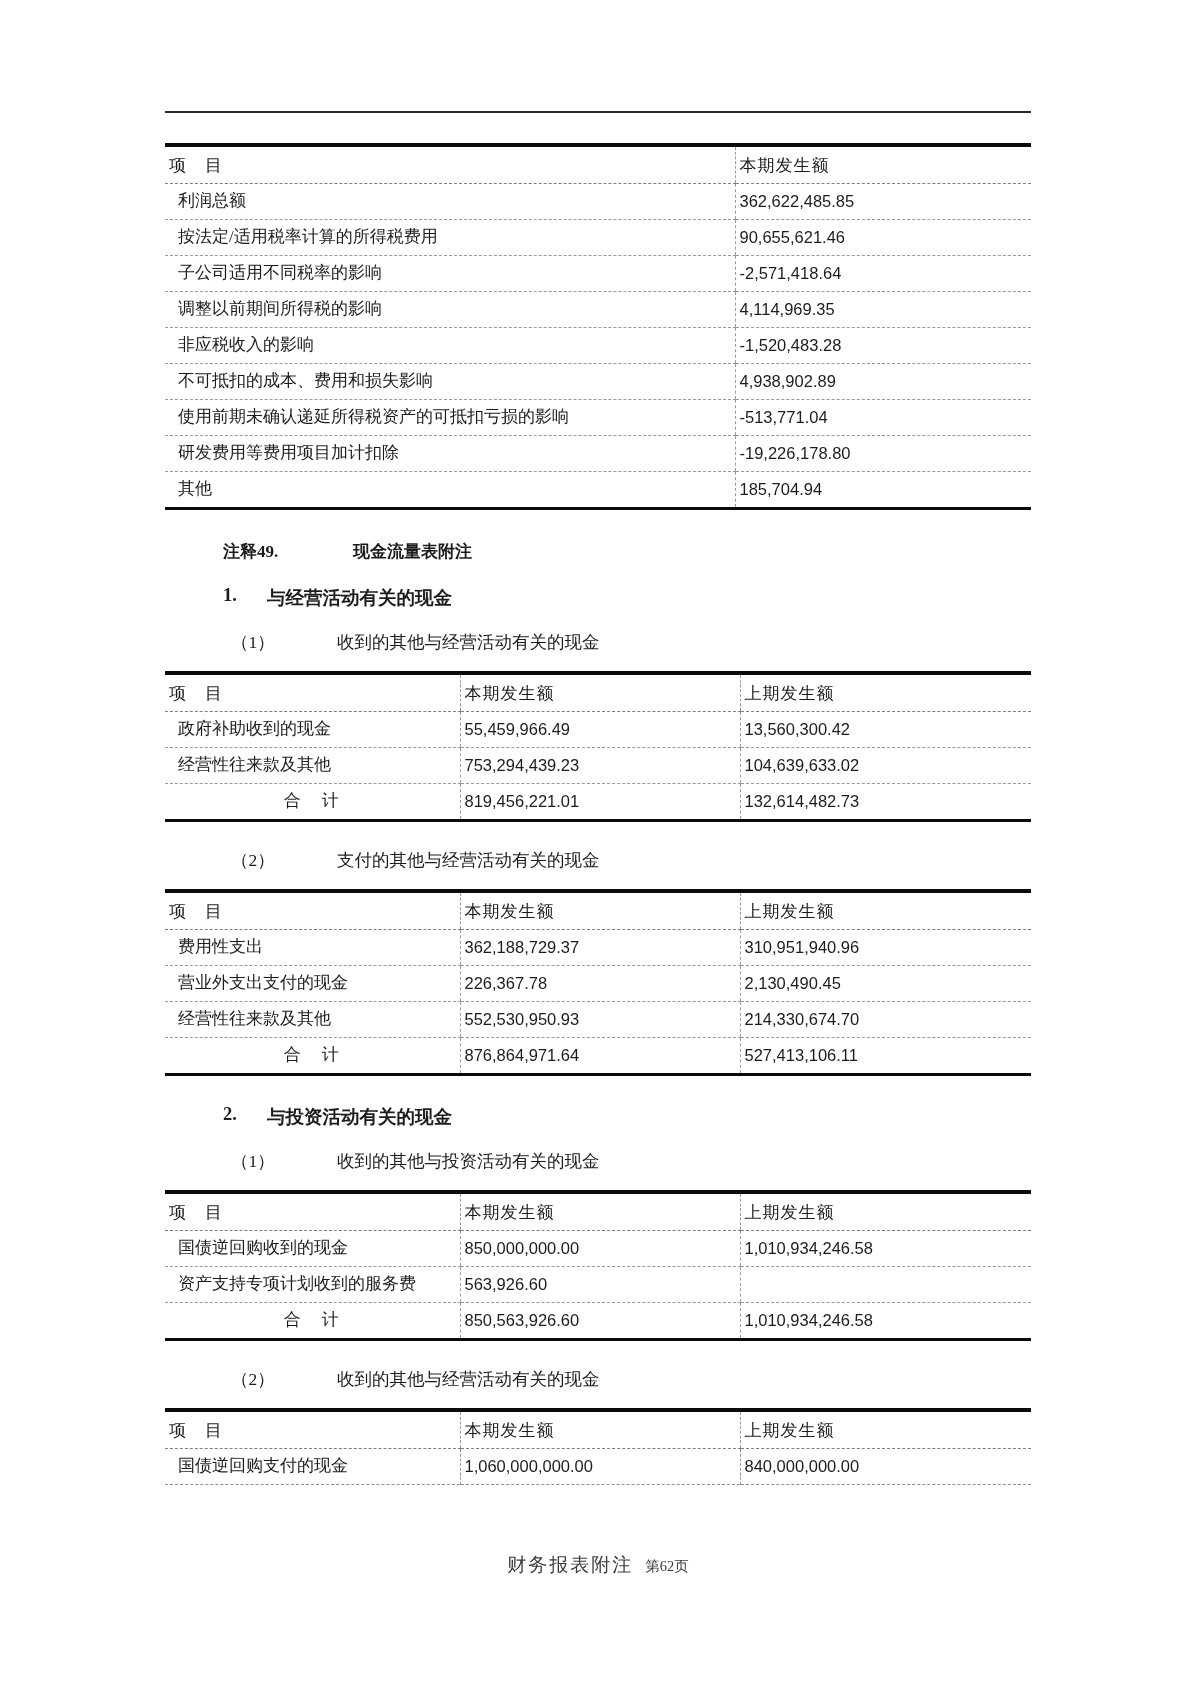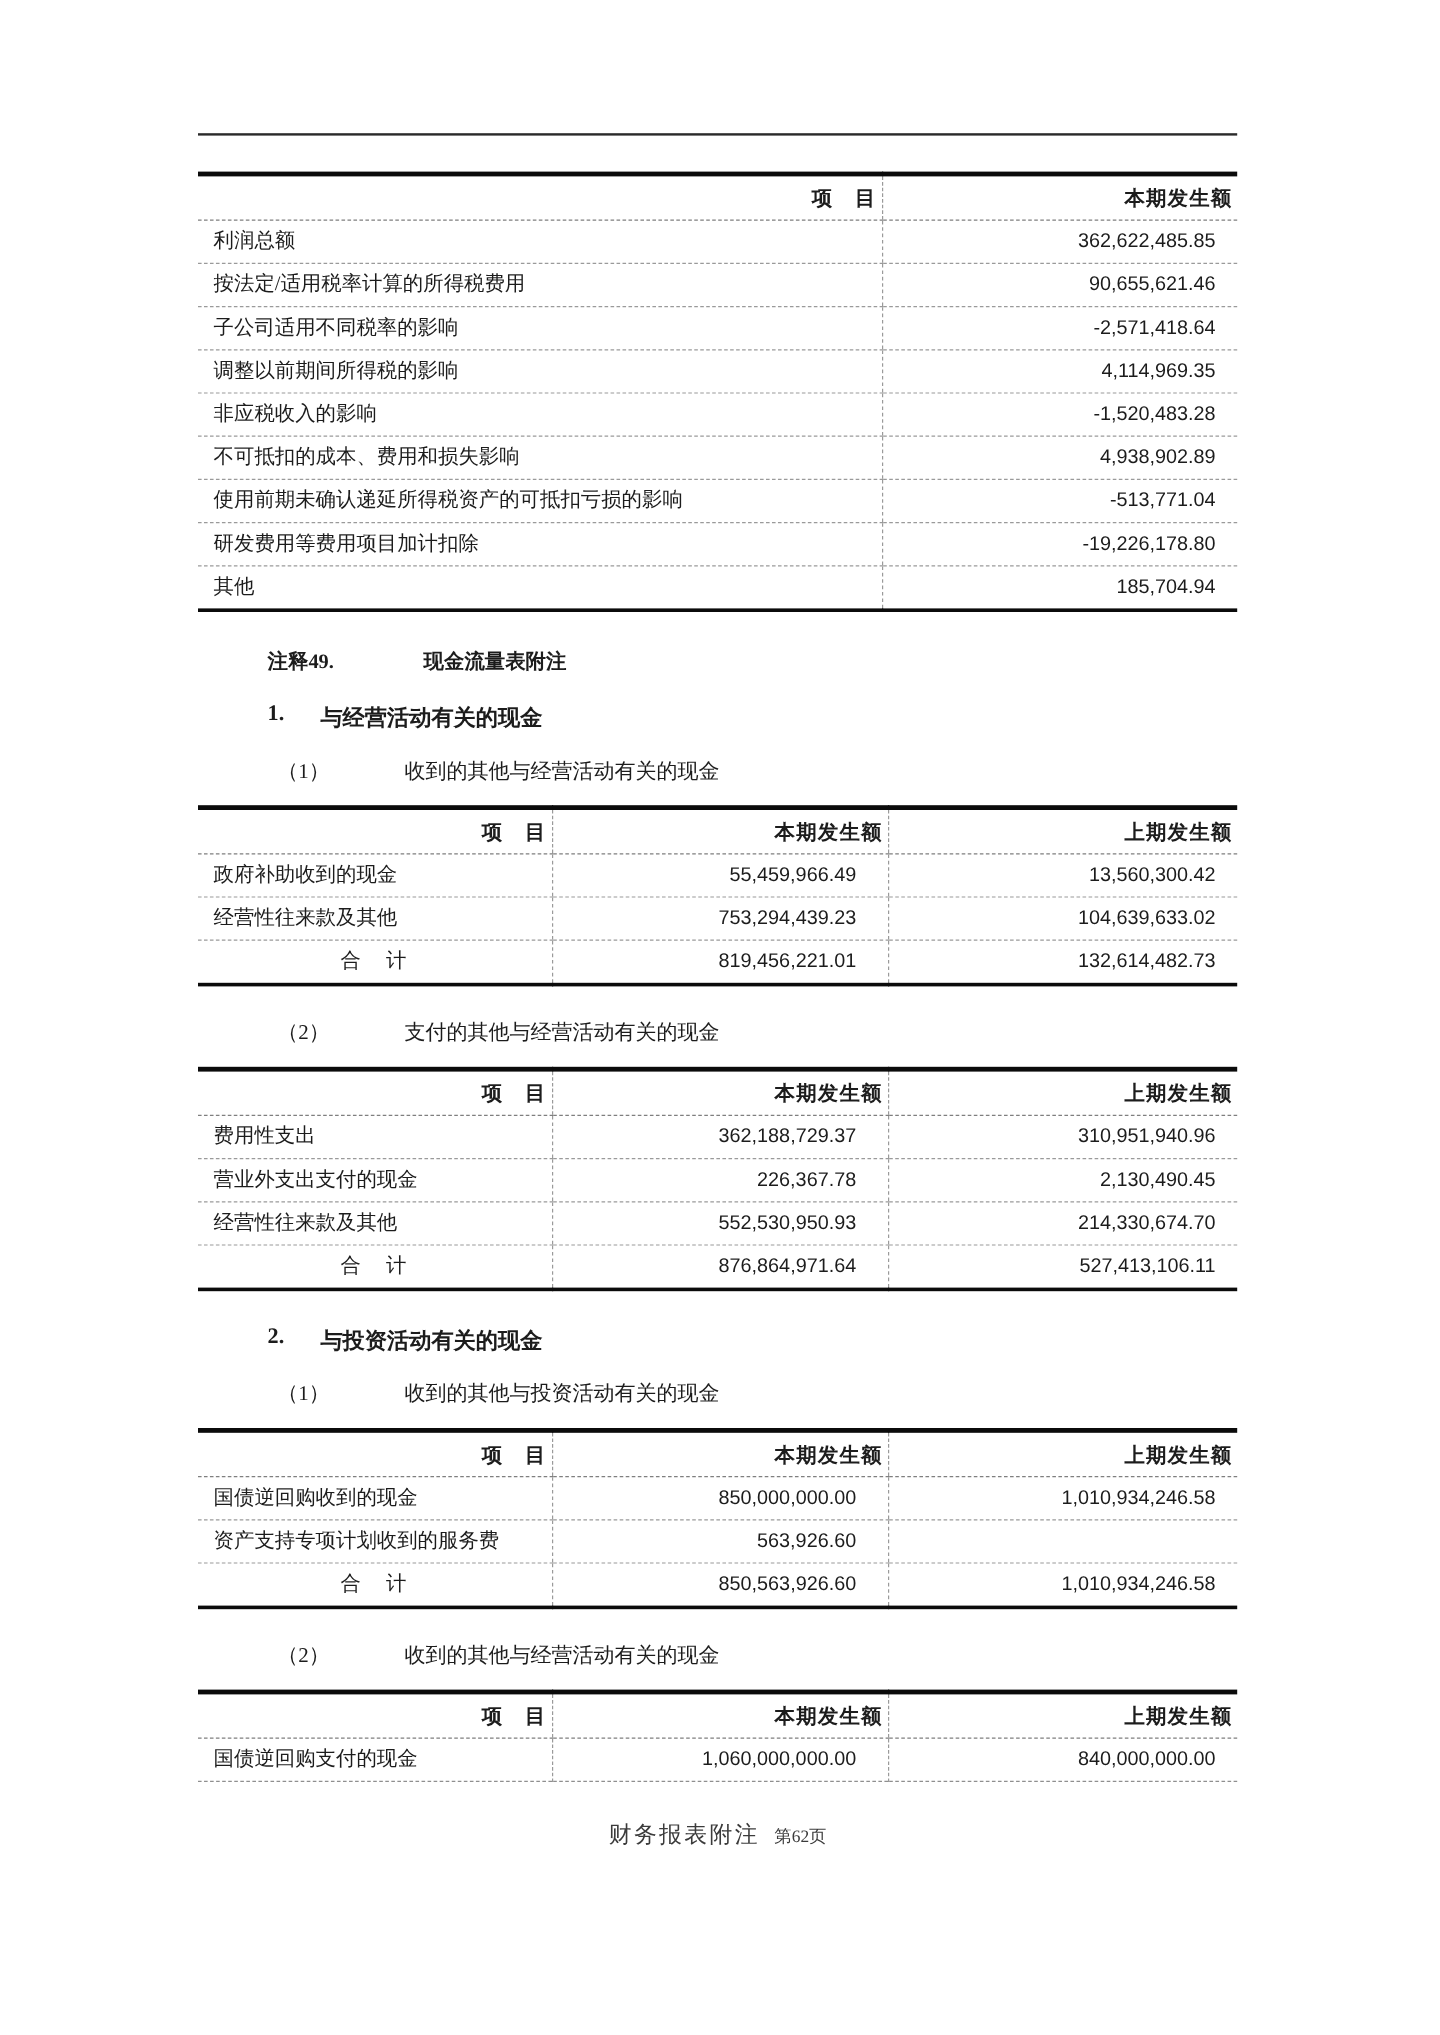--- a/index.html
+++ b/index.html
@@ -25,43 +25,43 @@
   table {
     width: 866px;
     border-collapse: collapse;
     table-layout: fixed;
     border-top: 4px solid #0b0b0b;
     border-bottom: 3px solid #0b0b0b;
     font-size: 17px;
   }
   table.open-bottom { border-bottom: 1px dashed #8f8f8f; }
   th {
-    font-weight: bold;
-    text-align: right;
+    font-weight: normal;
+    text-align: left;
     padding: 7px 4px 6px;
     border-bottom: 1px dashed #7f7f7f;
     letter-spacing: 1px;
   }
   td {
     padding: 6px 4px 7px;
     border-bottom: 1px dashed #9a9a9a;
     vertical-align: middle;
     line-height: 22px;
   }
   tr:last-child td { border-bottom: none; }
   .t2col col.c1 { width: 570px; }
   .t2col col.c2 { width: 296px; }
   .t3col col.c1 { width: 295px; }
   .t3col col.c2 { width: 280px; }
   .t3col col.c3 { width: 291px; }
   td.item { text-align: left; padding-left: 13px; }
   .t2col td.item { padding-right: 60px; }
   td.val, th.vh { border-left: 1px dashed #9a9a9a; }
   td.val {
-    text-align: right;
+    text-align: left;
     font-family: "Liberation Sans", "DejaVu Sans", sans-serif;
     font-size: 16.5px;
   }
   .t2col td.val { padding-right: 18px; }
   .t3col td.cur { padding-right: 26px; }
   .t3col td.pri { padding-right: 18px; }
   tr.total td.item { text-align: center; padding-left: 0; padding-right: 0; letter-spacing: 2px; }
   
   .note-heading {
     margin: 30px 0 0 58px;
@@ -79,21 +79,21 @@
   .sec-heading .h-num { width: 44px; }
   .sub-heading {
     margin: 20px 0 0 66px;
     font-size: 17.5px;
     display: flex;
   }
   .sub-heading .h-num { width: 106px; }
   .tbl-gap { margin-top: 17px; }
   .footer {
     position: absolute;
-    top: 1516px;
+    top: 1552px;
     left: 165px;
     width: 866px;
     text-align: center;
     color: #3b3b3b;
   }
   .footer-title { font-size: 19px; letter-spacing: 2px; }
   .footer-page { font-size: 14.5px; margin-left: 8px; }
 </style>
 </head>
 <body>

